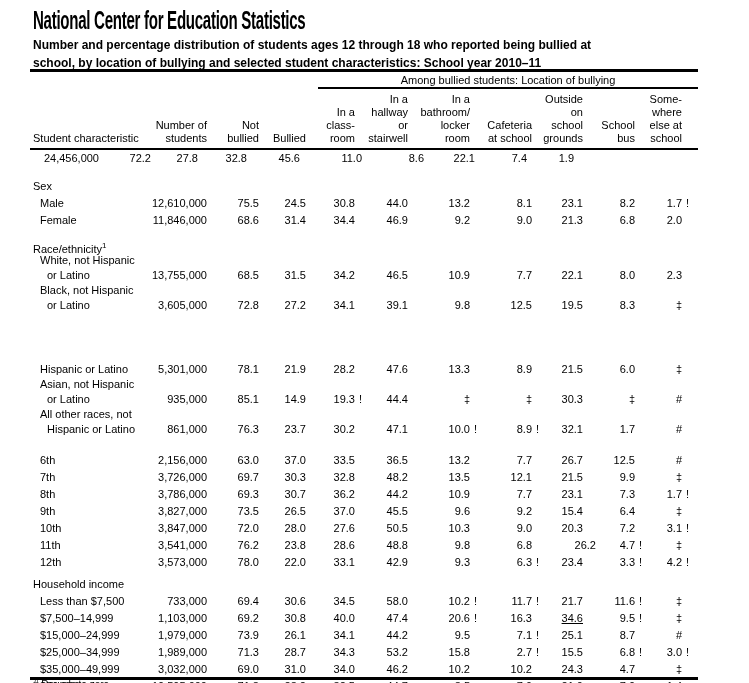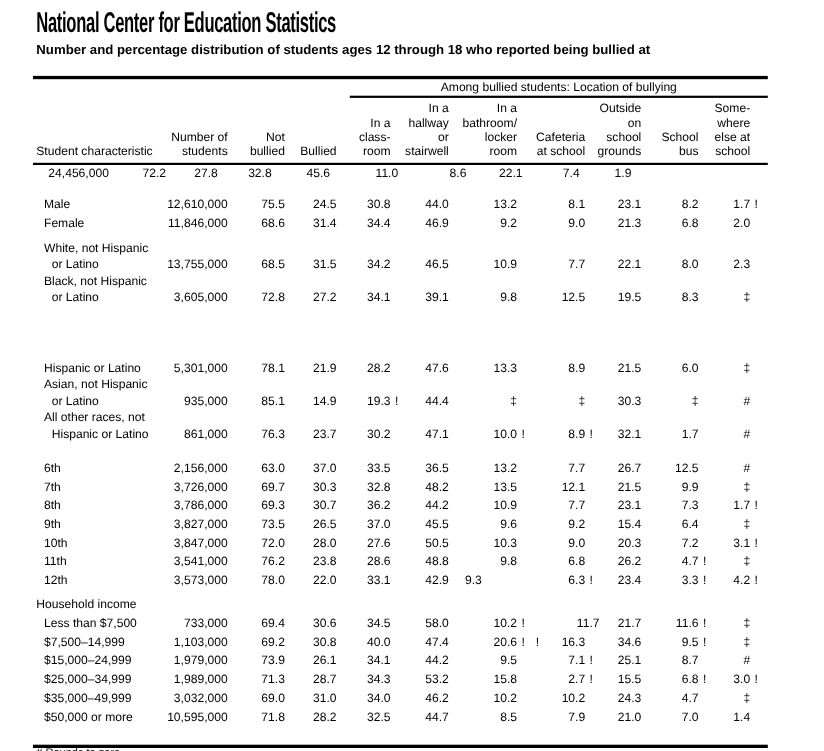--- a/index.html
+++ b/index.html
@@ -39,20 +39,21 @@
 </style>
 </head>
 <body>
 
 <div class="page">
   <div class="brand">National Center for Education Statistics</div>
 
   <div class="titleblock">
     <div class="tlines">
       <div>Number and percentage distribution of students ages 12 through 18 who reported being bullied at</div>
+      <div>school, by location of bullying and selected student characteristics: School year 2010–11</div>
     </div>
   </div>
 
   <div class="rule rule-title"></div>
 
   <div class="spanner">Among bullied students: Location of bullying</div>
   <div class="rule rule-spanner"></div>
 
   <div class="colheads" id="colheads">
       <div class="ch stub">Student characteristic</div>
@@ -144,20 +145,21 @@
         <div class="cell" style="width: 52px;">
           <div class="v">7.4</div>
           <div class="f" style="width: 13px;"></div>
         </div>
         <div class="cell" style="width: 50px;">
           <div class="v">1.9</div>
           <div class="f" style="width: 16px;"></div>
         </div>
       </div>
       <div class="gap" style="height: 11px;"></div>
+      <div class="sectionrow"><span>Sex</span></div>
       <div class="row">
         <div class="label">Male</div>
         <div class="cell" style="width: 82px;">
           <div class="v">12,610,000</div>
           <div class="f" style="width: 13px;"></div>
         </div>
         <div class="cell" style="width: 52px;">
           <div class="v">75.5</div>
           <div class="f" style="width: 13px;"></div>
         </div>
@@ -231,20 +233,21 @@
         <div class="cell" style="width: 52px;">
           <div class="v">6.8</div>
           <div class="f" style="width: 13px;"></div>
         </div>
         <div class="cell" style="width: 50px;">
           <div class="v">2.0</div>
           <div class="f" style="width: 16px;"></div>
         </div>
       </div>
       <div class="gap" style="height: 8px;"></div>
+      <div class="sectionrow"><span>Race/ethnicity</span><sup>1</sup></div>
       <div class="row">
         <div class="label">
           <div class="l1">White, not Hispanic</div>
           <div class="l2x">or Latino</div>
         </div>
         <div class="cell" style="width: 82px;">
           <div class="v">13,755,000</div>
           <div class="f" style="width: 13px;"></div>
         </div>
         <div class="cell" style="width: 52px;">
@@ -704,21 +707,21 @@
           <div class="f" style="width: 13px;"></div>
         </div>
         <div class="cell" style="width: 62px;">
           <div class="v">9.8</div>
           <div class="f" style="width: 13px;"></div>
         </div>
         <div class="cell" style="width: 62px;">
           <div class="v">6.8</div>
           <div class="f" style="width: 13px;"></div>
         </div>
-        <div class="cell" style="width: 51px;">
+        <div class="cell" style="width: 51px; flex-direction: column;">
           <div class="v">26.2</div>
           <div class="f" style="width: 13px;"></div>
         </div>
         <div class="cell" style="width: 52px;">
           <div class="v">4.7</div>
           <div class="f" style="width: 13px;">!</div>
         </div>
         <div class="cell" style="width: 50px;">
           <div class="v">‡</div>
           <div class="f" style="width: 16px;"></div>
@@ -739,21 +742,21 @@
           <div class="f" style="width: 13px;"></div>
         </div>
         <div class="cell" style="width: 49px;">
           <div class="v">33.1</div>
           <div class="f" style="width: 13px;"></div>
         </div>
         <div class="cell" style="width: 53px;">
           <div class="v">42.9</div>
           <div class="f" style="width: 13px;"></div>
         </div>
-        <div class="cell" style="width: 62px; gap: 32px;">
+        <div class="cell" style="width: 62px;">
           <div class="v">9.3</div>
           <div class="f" style="width: 13px;"></div>
         </div>
         <div class="cell" style="width: 62px;">
           <div class="v">6.3</div>
           <div class="f" style="width: 13px;">!</div>
         </div>
         <div class="cell" style="width: 51px;">
           <div class="v">23.4</div>
           <div class="f" style="width: 13px;"></div>
@@ -788,21 +791,21 @@
           <div class="f" style="width: 13px;"></div>
         </div>
         <div class="cell" style="width: 53px;">
           <div class="v">58.0</div>
           <div class="f" style="width: 13px;"></div>
         </div>
         <div class="cell" style="width: 62px;">
           <div class="v">10.2</div>
           <div class="f" style="width: 13px;">!</div>
         </div>
-        <div class="cell" style="width: 62px; flex-direction: column;">
+        <div class="cell" style="width: 62px;">
           <div class="v">11.7</div>
           <div class="f" style="width: 13px;">!</div>
         </div>
         <div class="cell" style="width: 51px;">
           <div class="v">21.7</div>
           <div class="f" style="width: 13px;"></div>
         </div>
         <div class="cell" style="width: 52px;">
           <div class="v">11.6</div>
           <div class="f" style="width: 13px;">!</div>
@@ -835,21 +838,21 @@
           <div class="f" style="width: 13px;"></div>
         </div>
         <div class="cell" style="width: 62px;">
           <div class="v">20.6</div>
           <div class="f" style="width: 13px;">!</div>
         </div>
         <div class="cell" style="width: 62px;">
           <div class="v">16.3</div>
           <div class="f" style="width: 13px;"></div>
         </div>
-        <div class="cell" style="width: 51px;">
+        <div class="cell" style="width: 51px; text-decoration: underline;">
           <div class="v">34.6</div>
           <div class="f" style="width: 13px;"></div>
         </div>
         <div class="cell" style="width: 52px;">
           <div class="v">9.5</div>
           <div class="f" style="width: 13px;">!</div>
         </div>
         <div class="cell" style="width: 50px;">
           <div class="v">‡</div>
           <div class="f" style="width: 16px;"></div>

